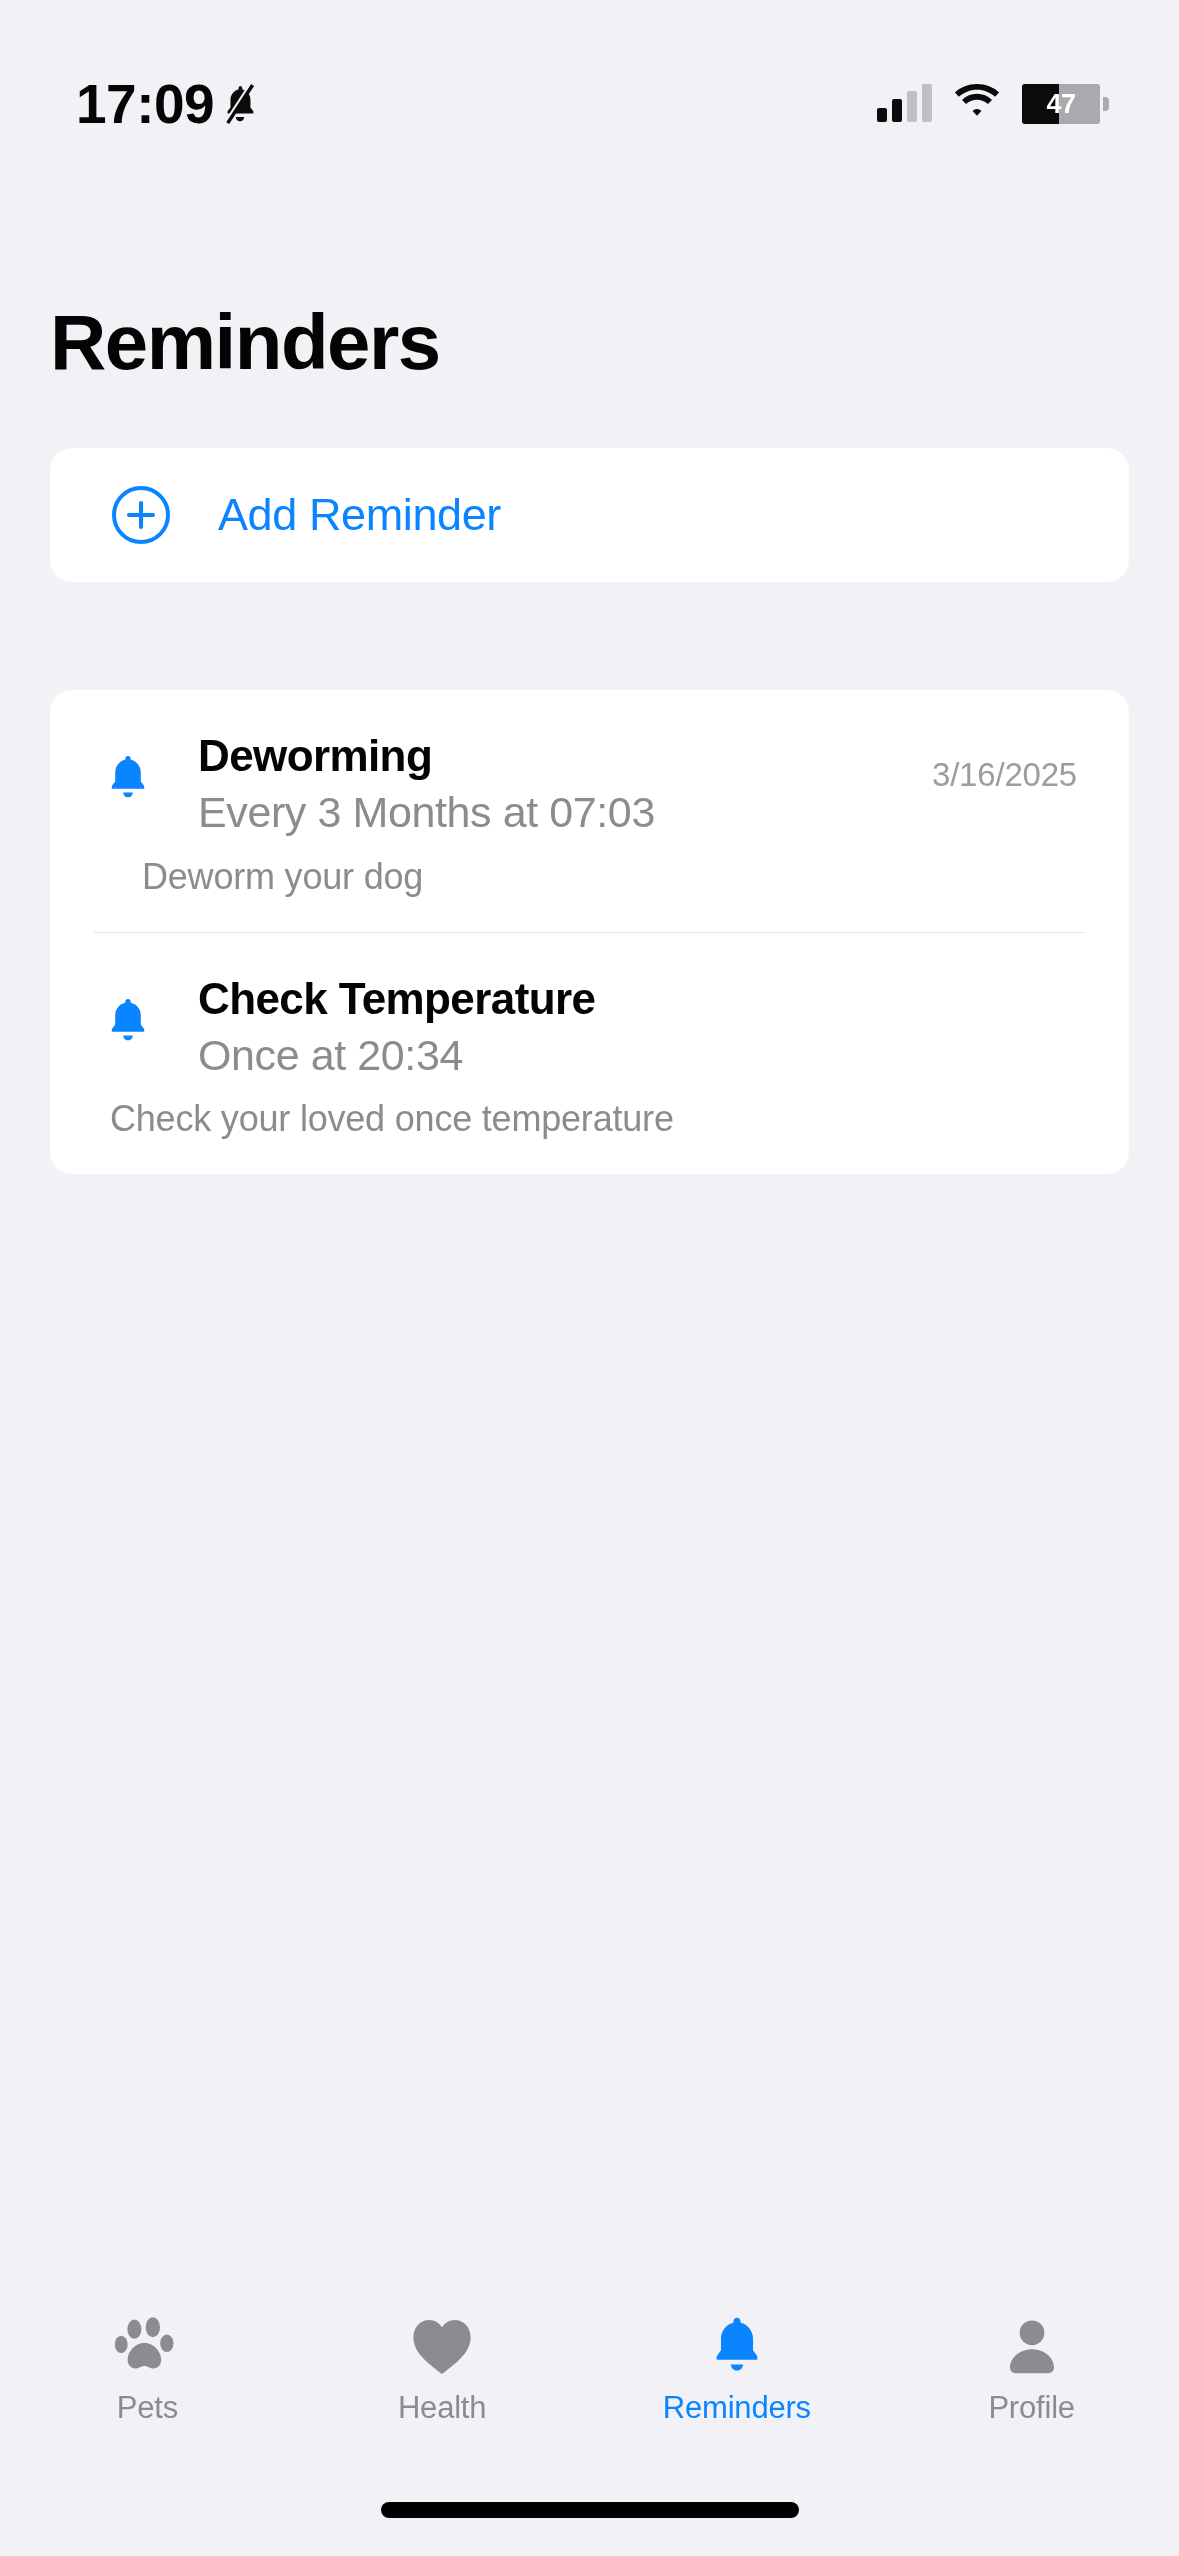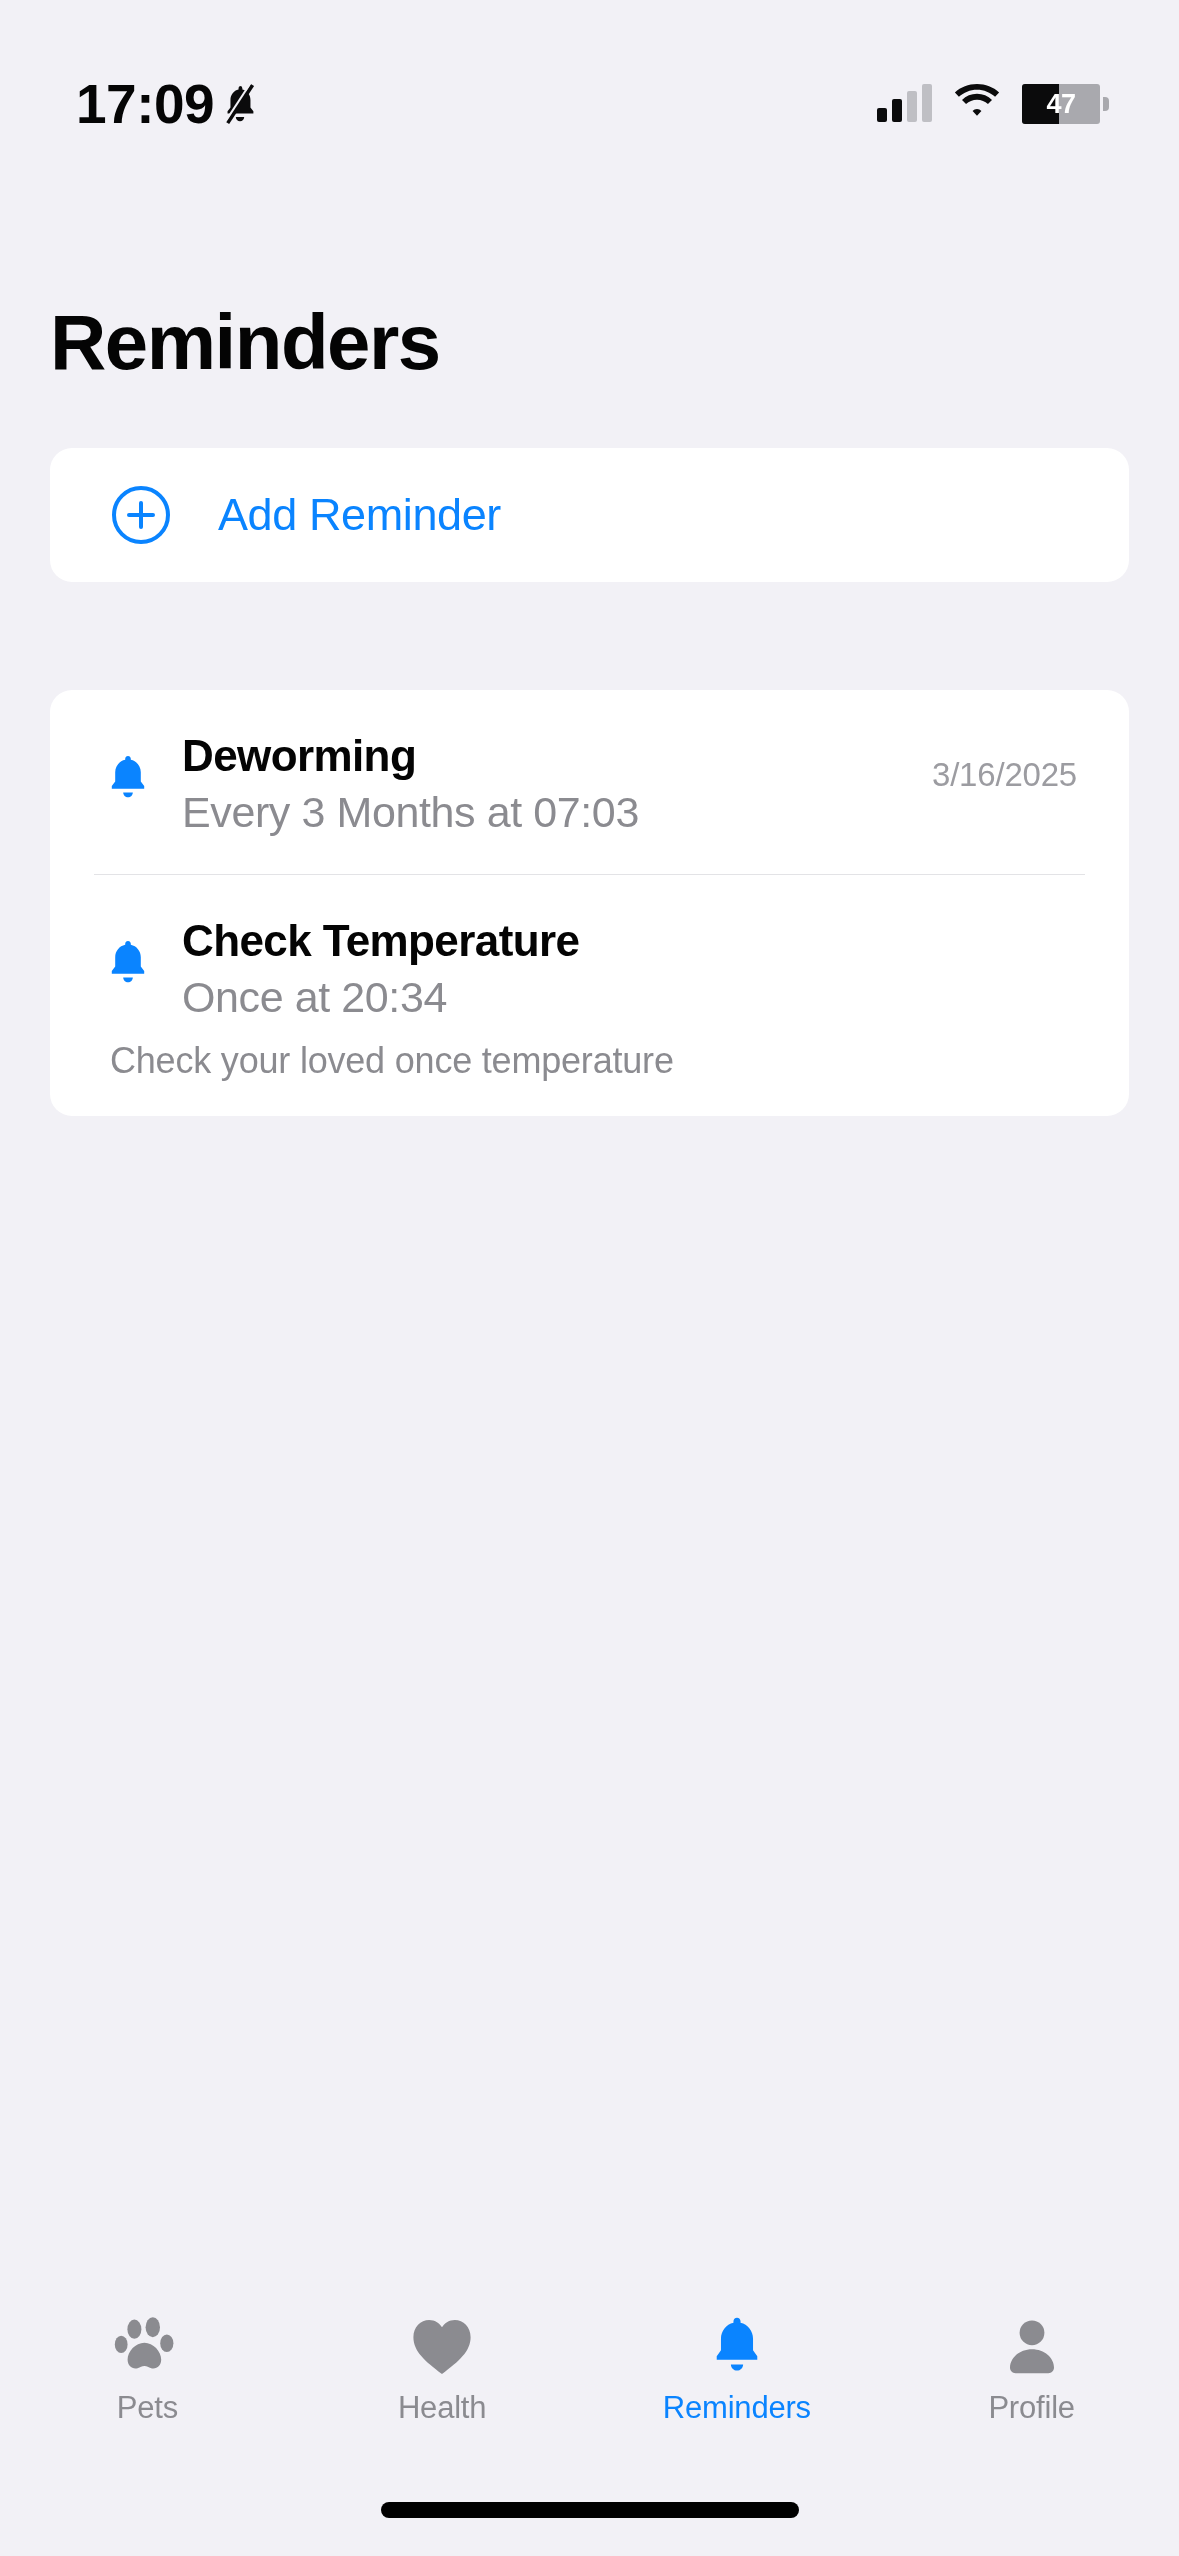--- a/index.html
+++ b/index.html
@@ -146,21 +146,21 @@
     padding: 40px 52px 34px 52px;
   }
   .row-divider {
     height: 1px;
     background: #E3E3E6;
     margin: 0 44px;
   }
   .row-main {
     display: flex;
     align-items: flex-start;
-    gap: 28px;
+    gap: 44px;
   }
   .bell-icon {
     flex: 0 0 auto;
     width: 52px;
     margin-top: 22px;
     display: flex;
     justify-content: center;
   }
   .row-text { flex: 1 1 auto; min-width: 0; }
   .row-title {
@@ -287,20 +287,21 @@
           <path d="M12 2.0c.8 0 1.4.6 1.4 1.4v.5c2.9.6 5.0 3.2 5.0 6.2v4.6l1.7 2.3v1.4H3.9v-1.4l1.7-2.3V10.1c0-3.0 2.1-5.6 5.0-6.2v-.5c0-.8.6-1.4 1.4-1.4z" fill="#0A84FF"></path>
           <path d="M9.6 20.2h4.8c0 1.3-1.1 2.4-2.4 2.4s-2.4-1.1-2.4-2.4z" fill="#0A84FF"></path>
         </svg>
       </span>
       <span class="row-text">
         <span class="row-title" style="display:block">Deworming</span>
         <span class="row-schedule" style="display:block">Every 3 Months at 07:03</span>
       </span>
       <span class="row-date">3/16/2025</span>
     </div>
+    <div class="row-note">Deworm your dog</div>
   </div>
 
   <div class="row-divider"></div>
 
   <div class="reminder-row">
     <div class="row-main">
       <span class="bell-icon">
         <svg width="48" height="56" viewBox="0 0 24 28">
           <path d="M12 2.0c.8 0 1.4.6 1.4 1.4v.5c2.9.6 5.0 3.2 5.0 6.2v4.6l1.7 2.3v1.4H3.9v-1.4l1.7-2.3V10.1c0-3.0 2.1-5.6 5.0-6.2v-.5c0-.8.6-1.4 1.4-1.4z" fill="#0A84FF"></path>
           <path d="M9.6 20.2h4.8c0 1.3-1.1 2.4-2.4 2.4s-2.4-1.1-2.4-2.4z" fill="#0A84FF"></path>

